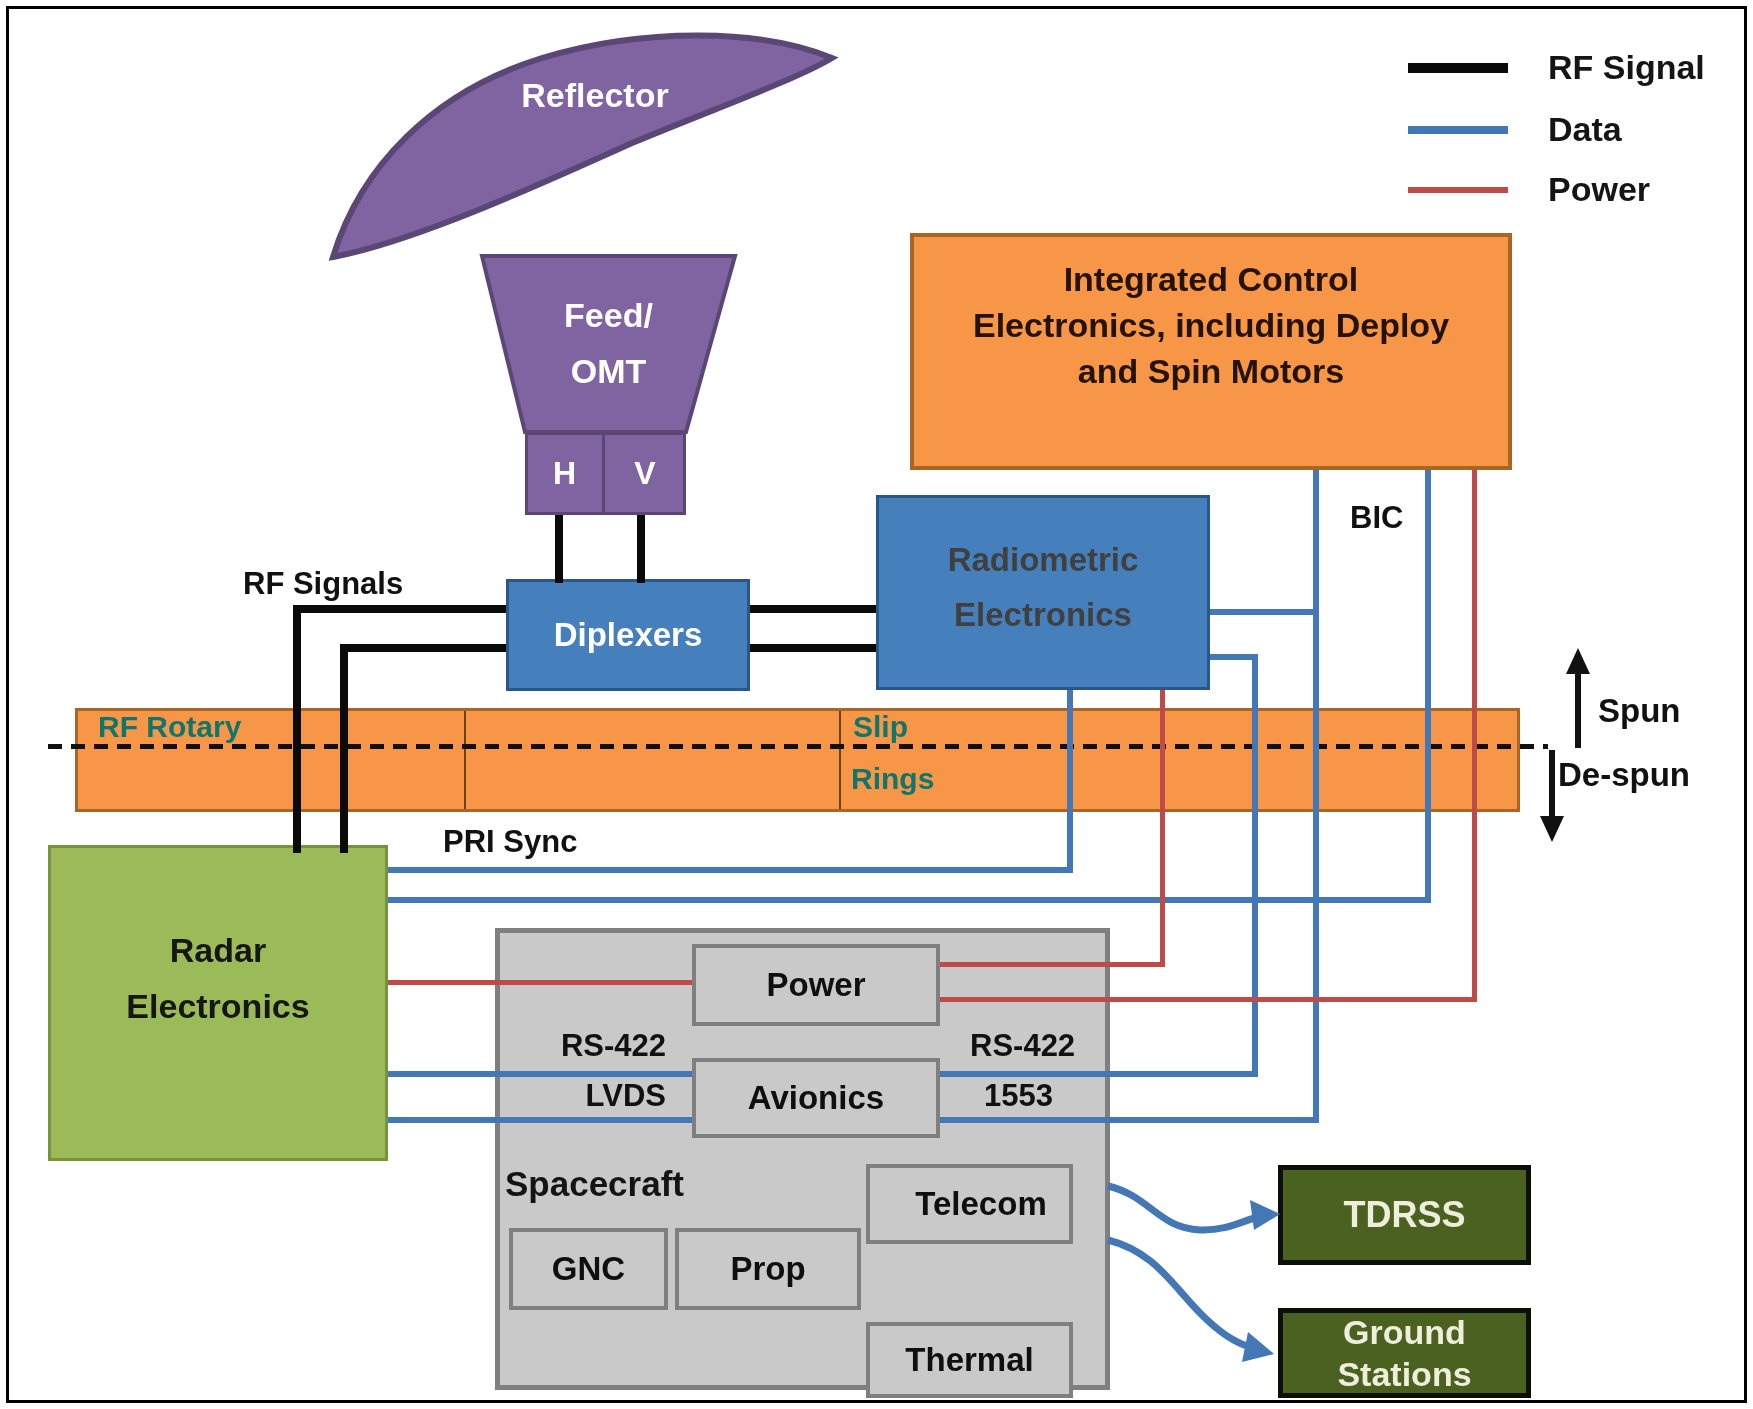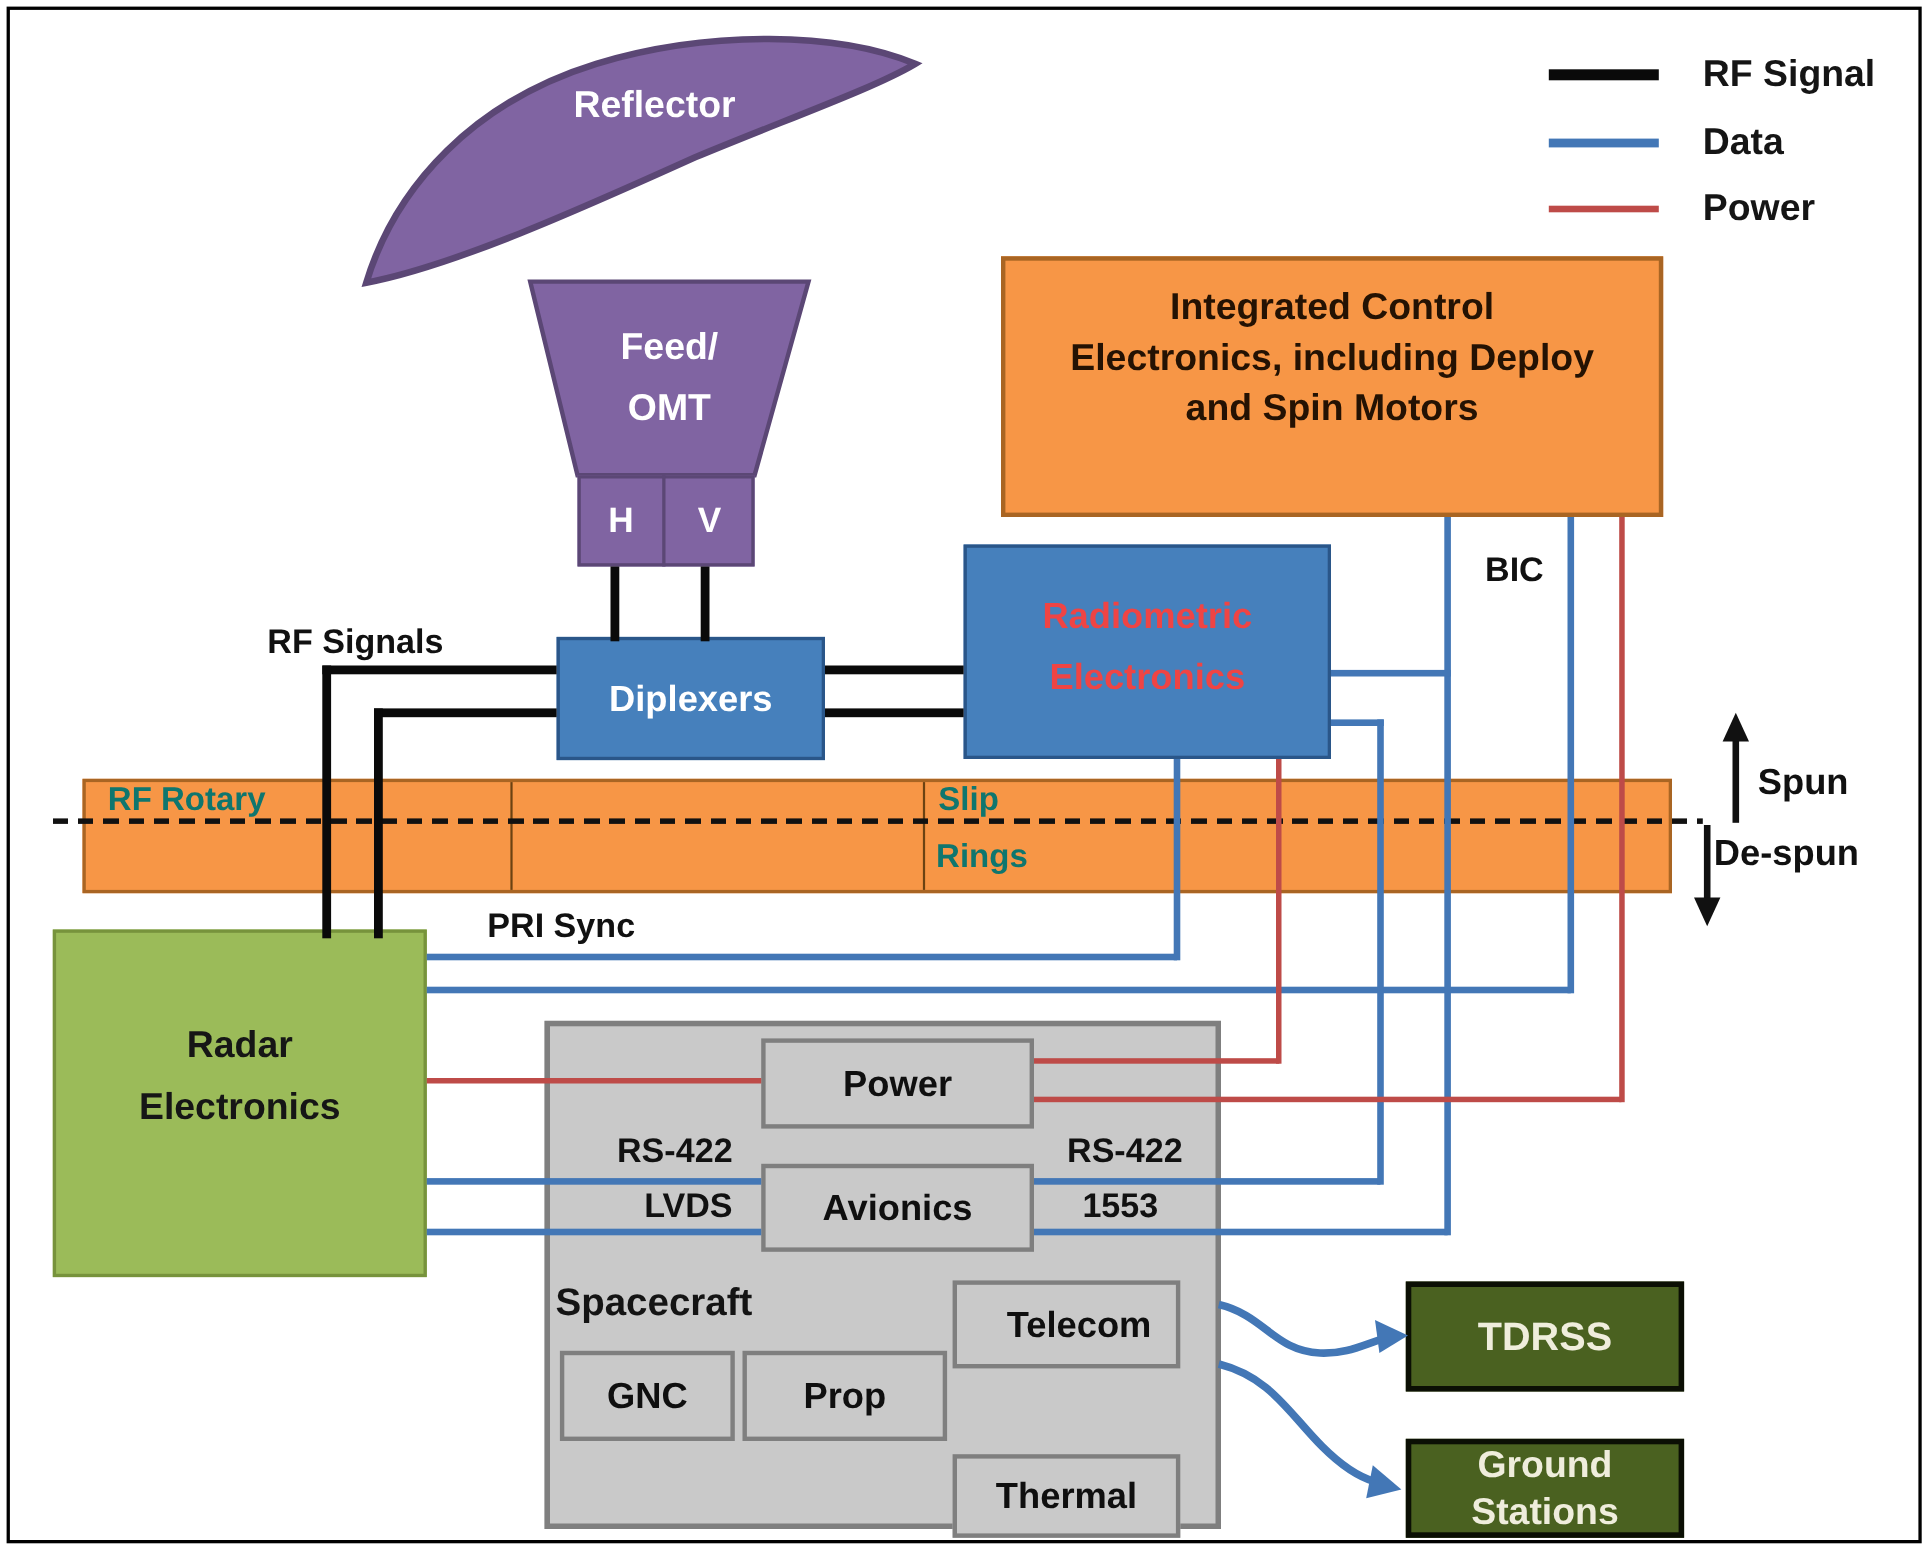--- a/index.html
+++ b/index.html
@@ -104,21 +104,21 @@
     <span>Telecom</span>
   </div>
   <div class="box grayinner" style="left:866px;top:1286px;width:207px;height:76px;margin-top:36px;">
     <span>Thermal</span>
   </div>
 
   <div class="box blue-box" style="left:506px;top:579px;width:244px;height:112px;">
     <span>Diplexers</span>
   </div>
   <div class="box blue-box" style="left:876px;top:495px;width:334px;height:195px;"></div>
-  <div class="stack" style="left:876px;top:532px;width:334px;color:#ef4444;font-weight:700;font-size:33px;line-height:55px;">
+  <div class="stack" style="left:876px;top:532px;width:334px;color:#404040;font-weight:700;font-size:33px;line-height:55px;">
     <span>Radiometric</span>
     <span>Electronics</span>
   </div>
 
   <div class="box dkgreen" style="left:1278px;top:1165px;width:253px;height:100px;text-align:center;">
     <span>TDRSS</span>
   </div>
   <div class="box dkgreen" style="left:1278px;top:1308px;width:253px;height:90px;flex-direction:column;line-height:42px;font-size:34px;">
     <span>Ground</span>
     <span>Stations</span>

